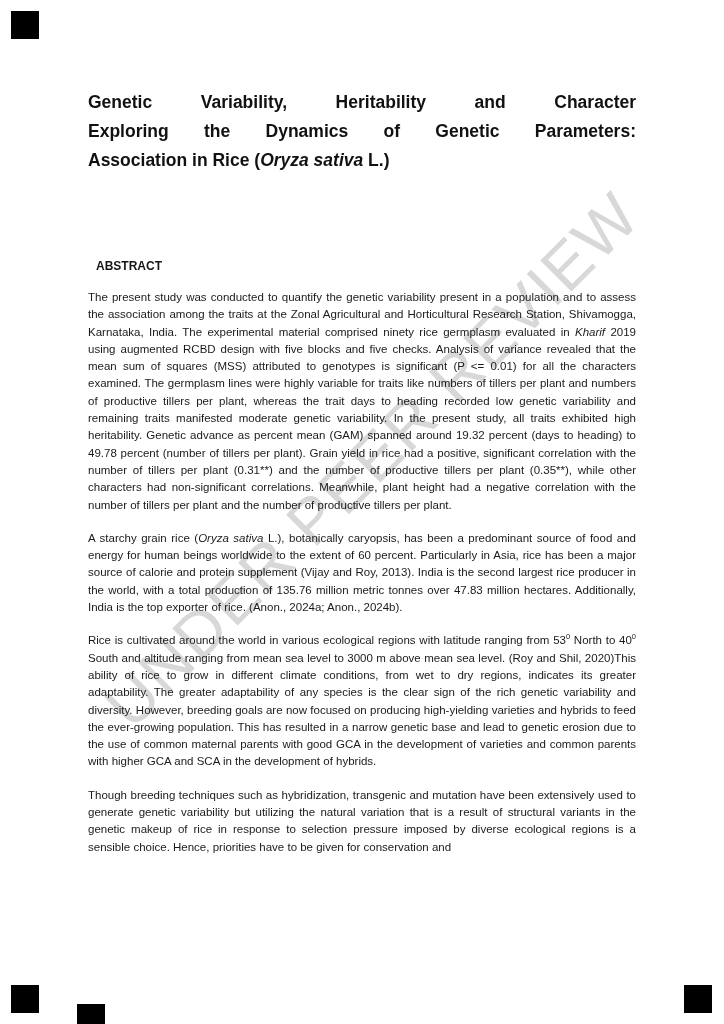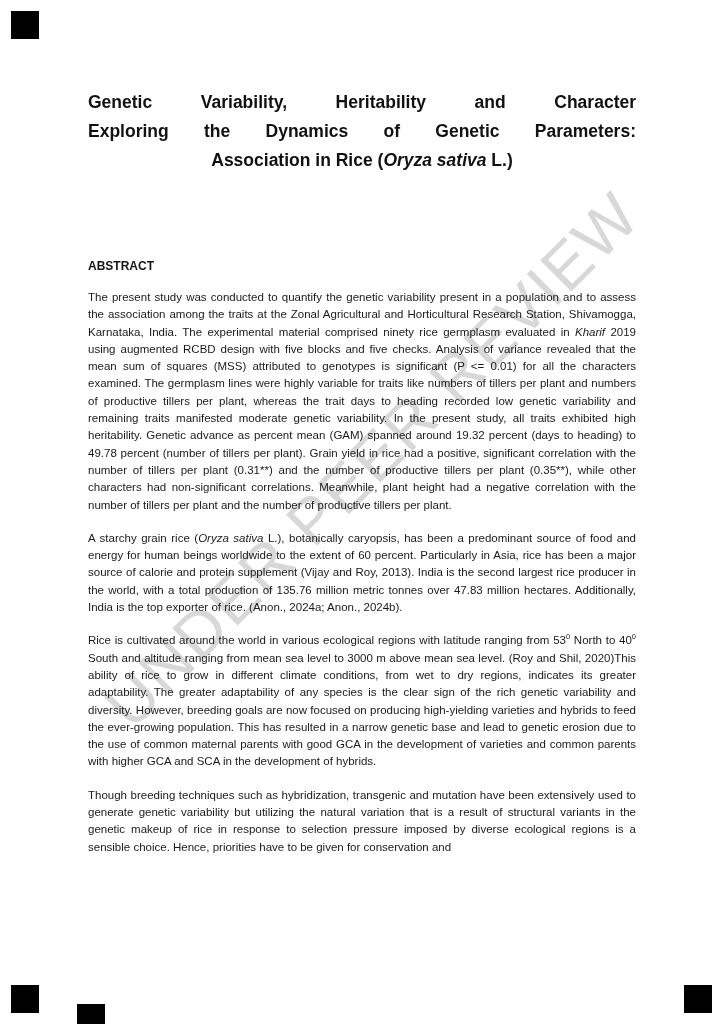--- a/index.html
+++ b/index.html
@@ -50,26 +50,26 @@
     font-weight: bold;
     line-height: 29px;
     color: #111111;
     margin: 0;
   }
   .title-line-justify {
     text-align: justify;
     text-align-last: justify;
   }
   .title-line-last {
-    text-align: center;
+    text-align: left;
   }
   .section-heading {
     font-size: 12px;
     font-weight: bold;
-    margin: 0;
+    margin: 8px;
     color: #161616;
   }
   .heading-abstract { margin-top: 84px; }
   .heading-introduction { margin-top: 22px; padding-left: 4px; }
   .body-para {
     font-size: 11.5px;
     line-height: 17.3px;
     text-align: justify;
     margin: 16px 0 0 0;
   }

